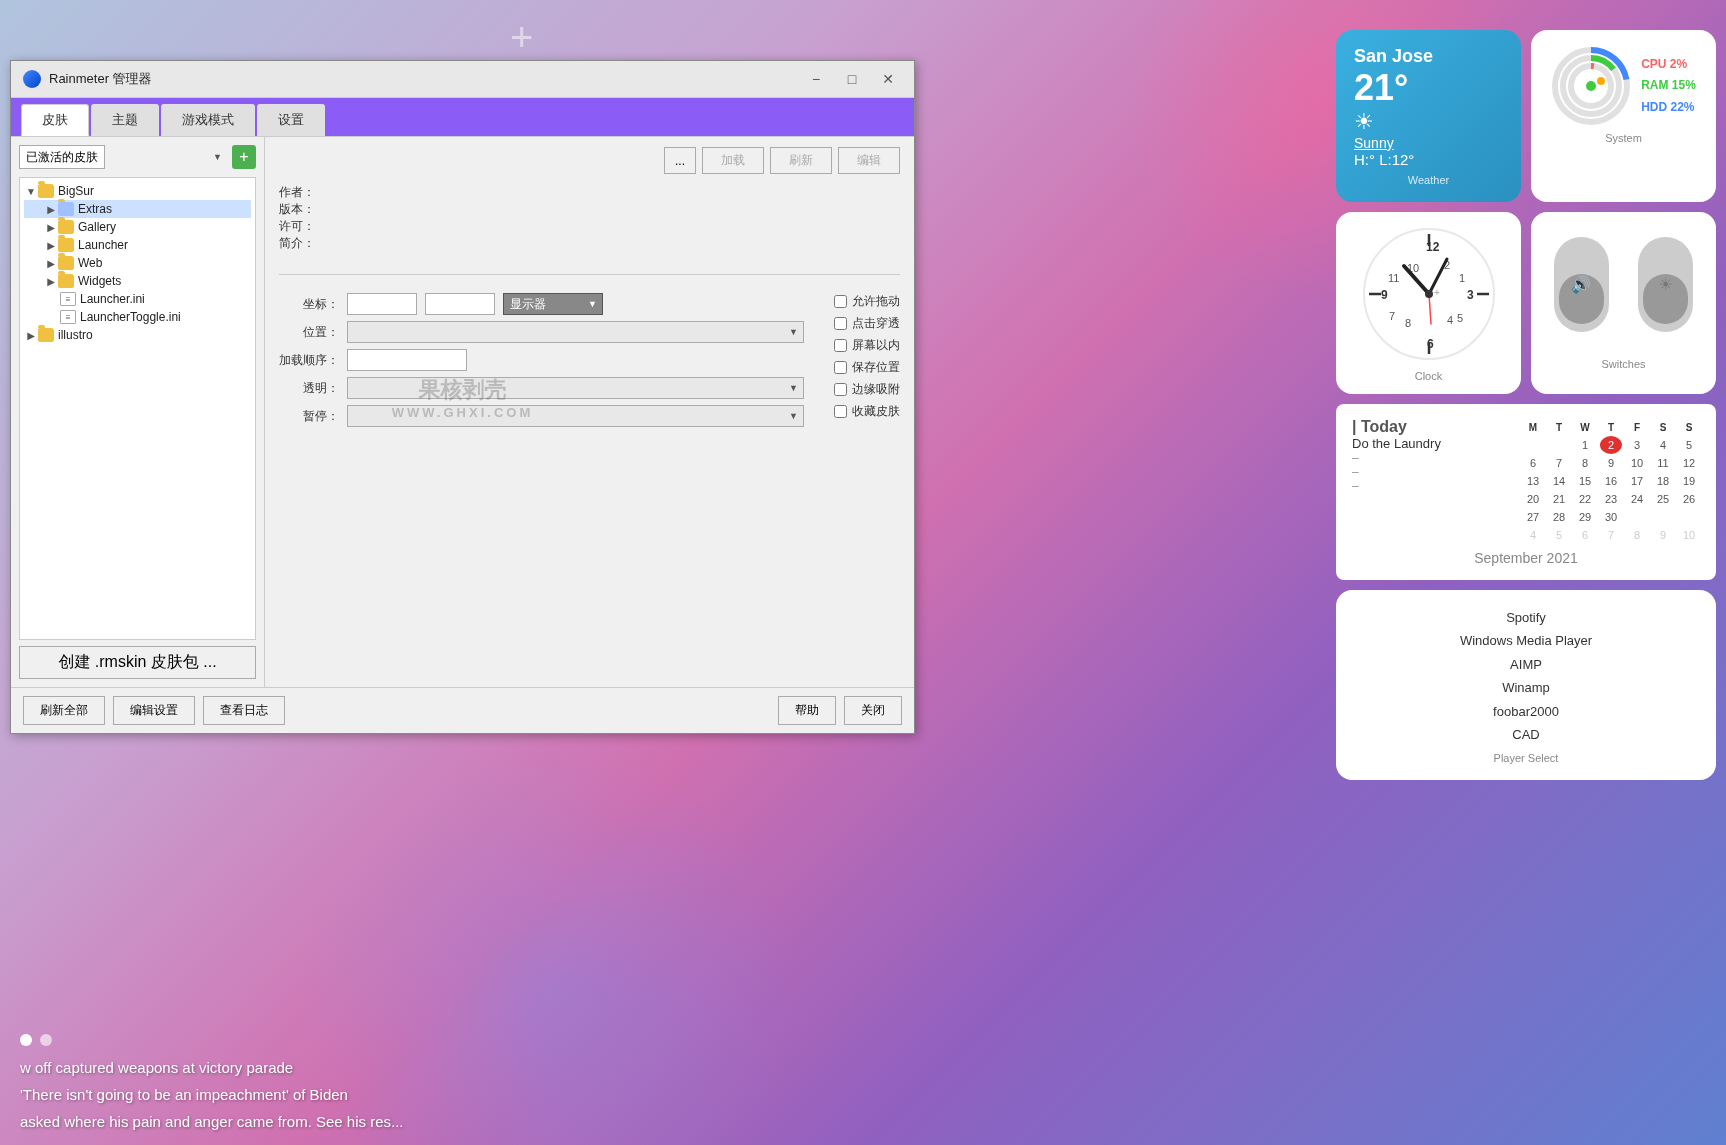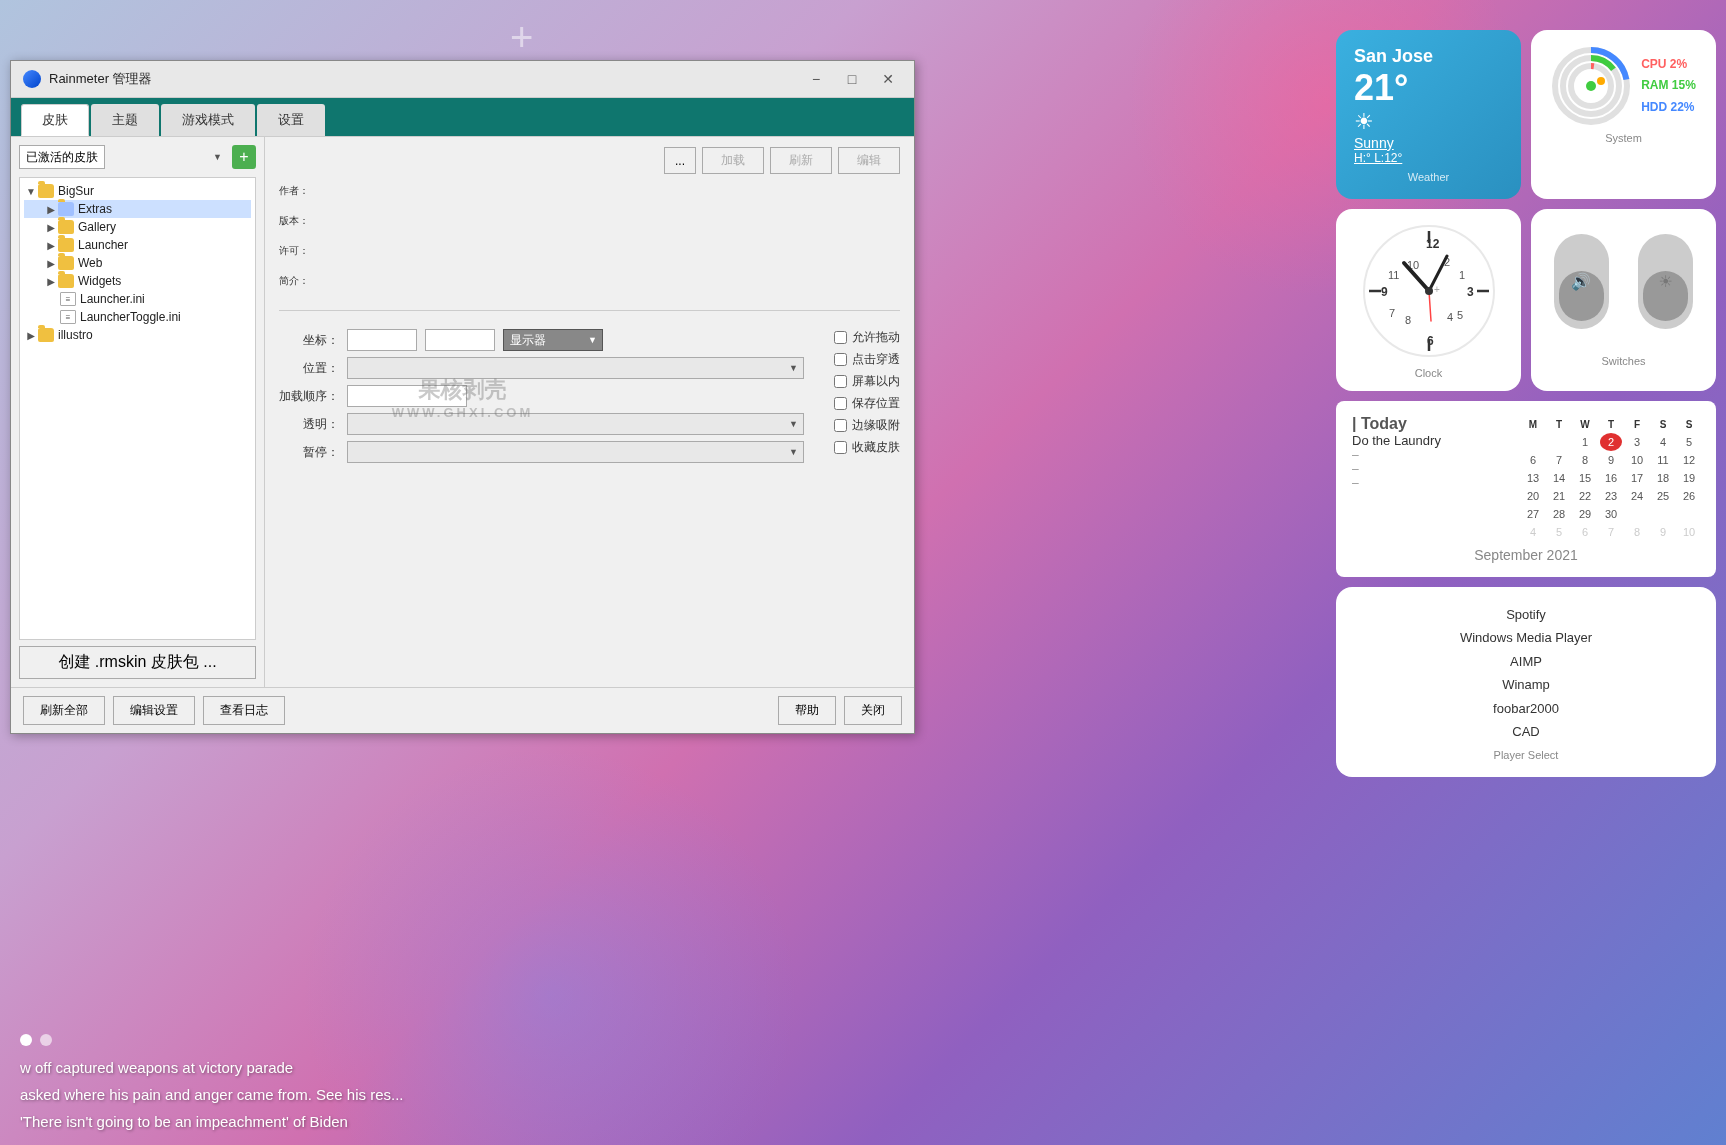--- a/index.html
+++ b/index.html
@@ -79,21 +79,21 @@
       font-size: 14px;
       color: #555;
       display: flex;
       align-items: center;
       justify-content: center;
     }
 
     
     .tabs {
       display: flex;
-      background: #0f766e;
+      background: #8b5cf6;
       border-bottom: 1px solid #ccc;
       padding: 6px 10px 0;
       gap: 2px;
     }
     .tab {
       padding: 6px 20px;
       font-size: 13px;
       cursor: pointer;
       border: 1px solid transparent;
       border-radius: 3px 3px 0 0;
@@ -252,22 +252,22 @@
       padding: 4px 10px;
       font-size: 12px;
       border: 1px solid #aaa;
       background: #f0f0f0;
       cursor: pointer;
     }
 
     .meta-info {
       display: grid;
       grid-template-columns: 60px 1fr;
-      gap: 16px;
-      font-size: 10px;
+      gap: 0;
+      font-size: 12px;
       color: #333;
       margin-bottom: 8px;
     }
     .meta-label { color: #333; }
 
     .watermark {
       position: absolute;
       top: 50%;
       left: 50%;
       transform: translate(-50%, -50%);
@@ -418,21 +418,21 @@
     .widget-title {
       font-size: 11px;
       color: rgba(255,255,255,0.8);
       text-align: center;
       margin-top: 6px;
     }
     .weather-city { font-size: 18px; font-weight: 600; }
     .weather-temp { font-size: 36px; font-weight: 700; }
     .weather-sun { font-size: 22px; }
     .weather-desc { font-size: 14px; text-decoration: underline; }
-    .weather-hl { font-size: 12px; text-decoration: underline; }
+    .weather-hl { font-size: 15px; }
 
     
     .widget-system {
       background: white;
       border-radius: 16px;
       padding: 16px;
       width: 185px;
       position: relative;
     }
     .widget-system-inner {
@@ -1001,15 +1001,15 @@
     </div>
   </div>
 </div>
 
 <div class="news-area">
   <div class="news-dots">
     <div class="news-dot active"></div>
     <div class="news-dot"></div>
   </div>
   <div class="news-item">w off captured weapons at victory parade</div>
+  <div class="news-item">'There isn't going to be an impeachment' of Biden</div>
   <div class="news-item">asked where his pain and anger came from. See his res...</div>
-  <div class="news-item">'There isn't going to be an impeachment' of Biden</div>
 </div>
 
 </body></html>

